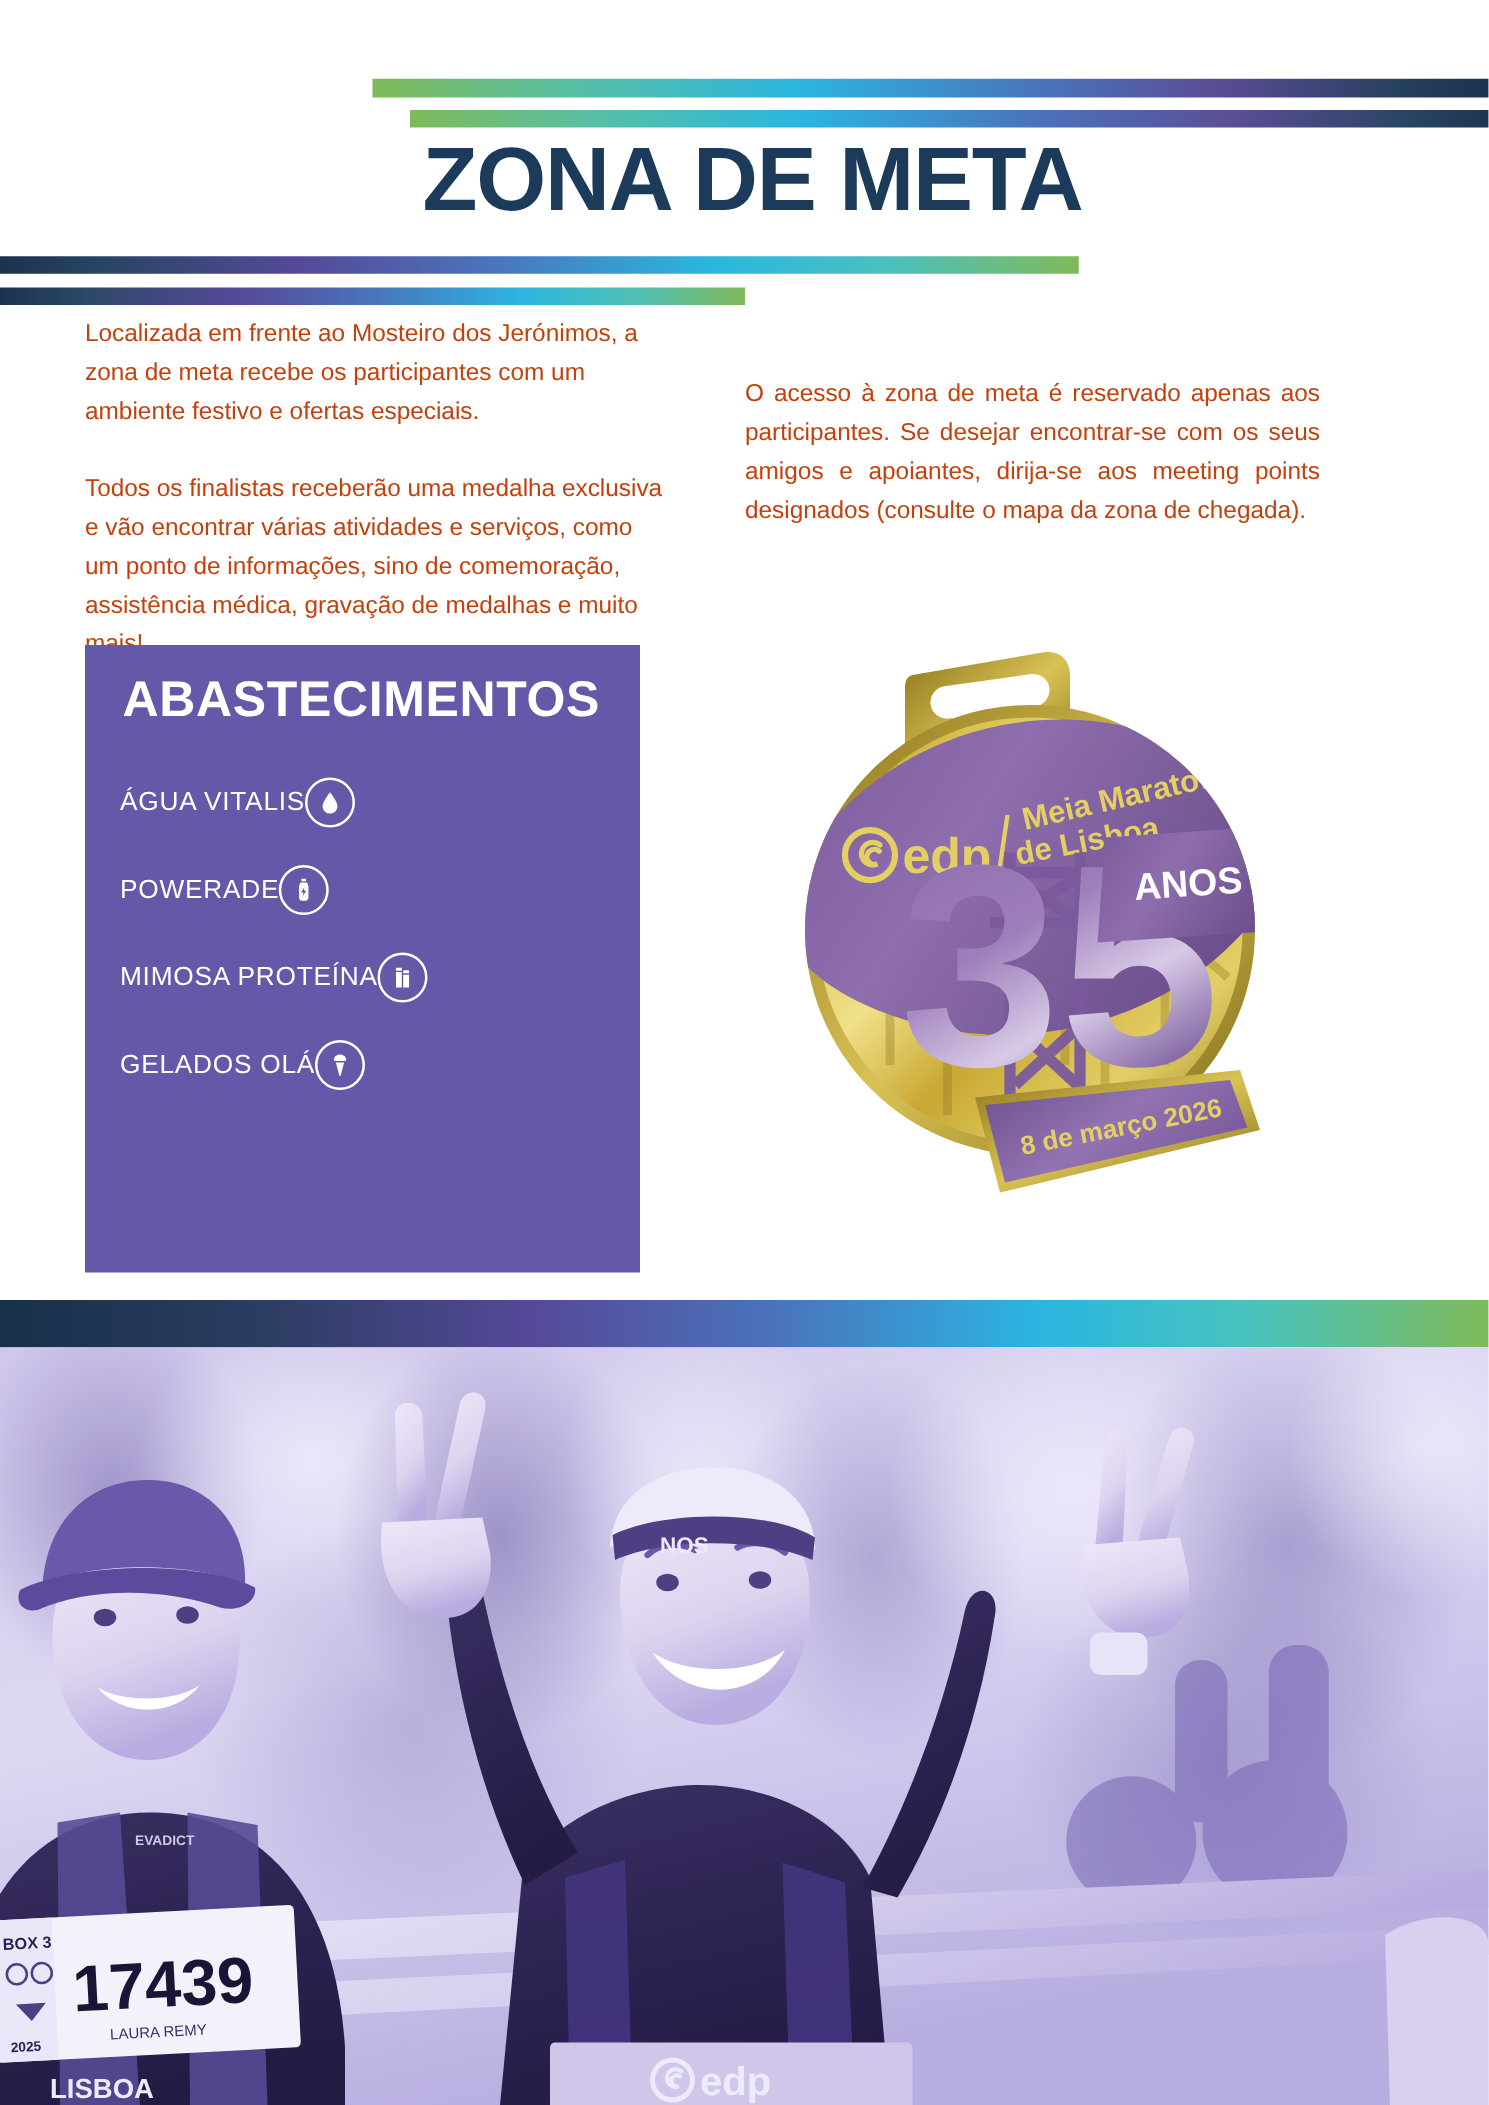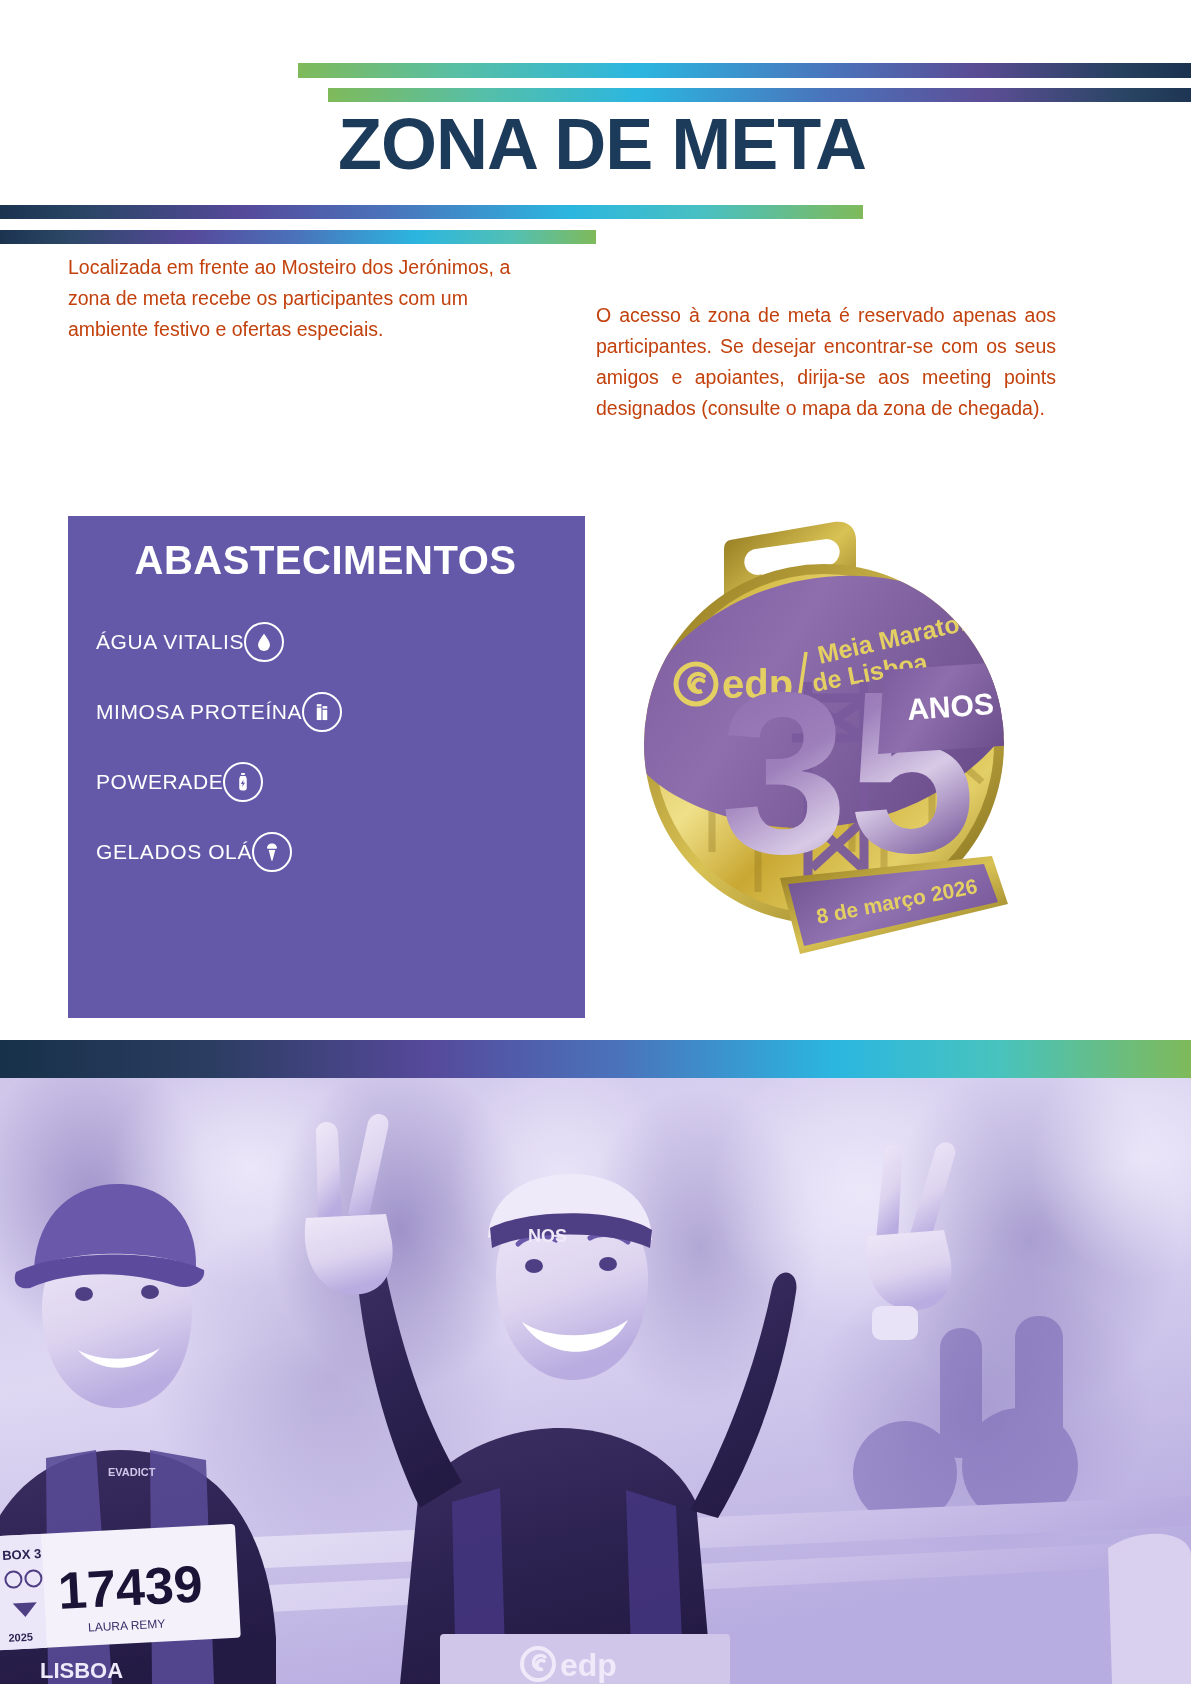--- a/index.html
+++ b/index.html
@@ -73,21 +73,21 @@
   }
   .col.left  { left: 68px;  width: 470px; }
   .col.right { left: 596px; width: 460px; text-align: justify; margin-top: 48px; }
   .col p { margin: 0 0 31px 0; }
   .col p:last-child { margin-bottom: 0; }
 
   
   .supplies {
     position: absolute;
     left: 68px; top: 516px;
-    width: 517px; height: 502px;
+    width: 444px; height: 502px;
     background: #6459a9;
     padding: 22px 30px 0 28px;
   }
   .supplies h2 {
     color: #ffffff;
     font-size: 40px;
     font-weight: 700;
     letter-spacing: 0.5px;
     text-align: center;
     margin-bottom: 24px;
@@ -142,57 +142,58 @@
   <div class="bar top-1"></div>
   <div class="bar top-2"></div>
 
   <h1 class="title">ZONA DE META</h1>
 
   <div class="bar bot-1"></div>
   <div class="bar bot-2"></div>
 
   <div class="col left">
     <p>Localizada em frente ao Mosteiro dos Jerónimos, a zona de meta recebe os participantes com um ambiente festivo e ofertas especiais.</p>
+    <p>Todos os finalistas receberão uma medalha exclusiva e vão encontrar várias atividades e serviços, como um ponto de informações, sino de comemoração, assistência médica, gravação de medalhas e muito mais!</p>
   </div>
 
   <div class="col right">
     <p>O acesso à zona de meta é reservado apenas aos participantes. Se desejar encontrar-se com os seus amigos e apoiantes, dirija-se aos meeting points designados (consulte o mapa da zona de chegada).</p>
   </div>
 
   <section class="supplies">
     <h2>ABASTECIMENTOS</h2>
 
     <div class="supply-row">
       <span class="supply-label">ÁGUA VITALIS</span>
       <span class="supply-icon">
         <svg width="22" height="22" viewBox="0 0 24 24">
             <path fill="#fff" d="M12 3 C12 3 5.5 11 5.5 15.2 A6.5 6.5 0 0 0 18.5 15.2 C18.5 11 12 3 12 3 Z"></path>
           </svg>
       </span>
     </div>
 
     <div class="supply-row">
+      <span class="supply-label">POWERADE</span>
+      <span class="supply-icon">
+        <svg width="22" height="22" viewBox="0 0 24 24">
+          <path fill="#fff" d="M10 2.2h4v2.1h-4z"></path>
+          <path fill="#fff" d="M9.2 5.4h5.6c.7 1.1 1.3 2.4 1.3 3.9v9.2c0 1.6-1.1 2.8-2.6 2.8h-3c-1.5 0-2.6-1.2-2.6-2.8V9.3c0-1.5.6-2.8 1.3-3.9z"></path>
+          <path fill="#6459a9" d="M12.6 9.3 9.6 14.1h2.1l-.6 3.4 3.2-5h-2.3z"></path>
+        </svg>
+      </span>
+    </div>
+
+    <div class="supply-row">
       <span class="supply-label">MIMOSA PROTEÍNA</span>
       <span class="supply-icon">
         <svg width="22" height="22" viewBox="0 0 24 24">
           <path fill="#fff" d="M6.3 7.2h5.1v13.6H6.3z"></path>
           <path fill="#fff" d="M12.6 9.6h5.1v11.2h-5.1z"></path>
           <path fill="#fff" d="M6.3 3.4h5.1v2.6H6.3z"></path>
           <path fill="#fff" d="M12.6 5.6h5.1v2.7h-5.1z"></path>
-        </svg>
-      </span>
-    </div>
-
-    <div class="supply-row">
-      <span class="supply-label">POWERADE</span>
-      <span class="supply-icon">
-        <svg width="22" height="22" viewBox="0 0 24 24">
-          <path fill="#fff" d="M10 2.2h4v2.1h-4z"></path>
-          <path fill="#fff" d="M9.2 5.4h5.6c.7 1.1 1.3 2.4 1.3 3.9v9.2c0 1.6-1.1 2.8-2.6 2.8h-3c-1.5 0-2.6-1.2-2.6-2.8V9.3c0-1.5.6-2.8 1.3-3.9z"></path>
-          <path fill="#6459a9" d="M12.6 9.3 9.6 14.1h2.1l-.6 3.4 3.2-5h-2.3z"></path>
         </svg>
       </span>
     </div>
 
 
     <div class="supply-row">
       <span class="supply-label">GELADOS OLÁ</span>
       <span class="supply-icon">
         <svg width="22" height="22" viewBox="0 0 24 24">
           <path fill="#fff" d="M12 2.8c-3 0-5.4 2.1-5.4 4.7 0 .5.4.9.9.9h9c.5 0 .9-.4.9-.9 0-2.6-2.4-4.7-5.4-4.7z"></path>

